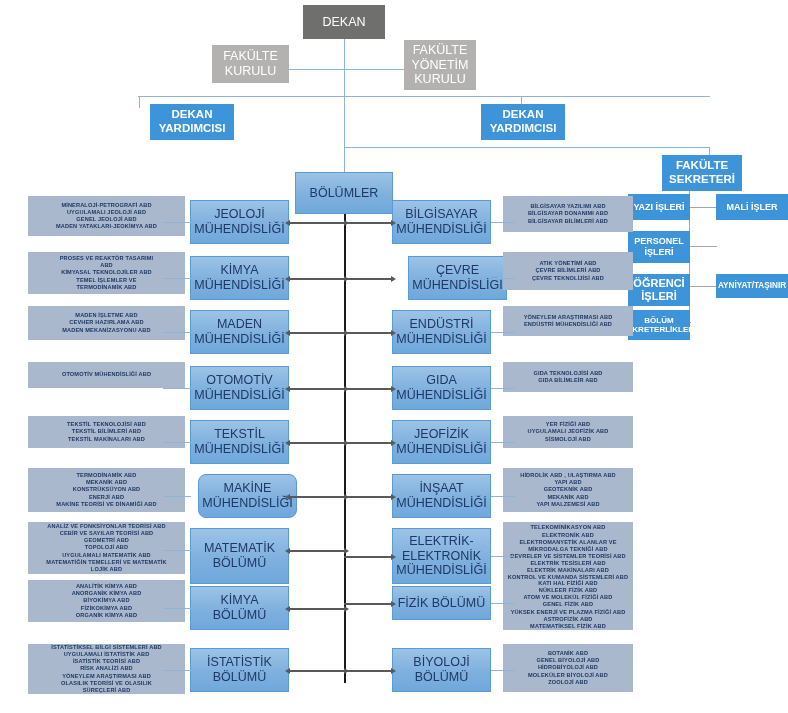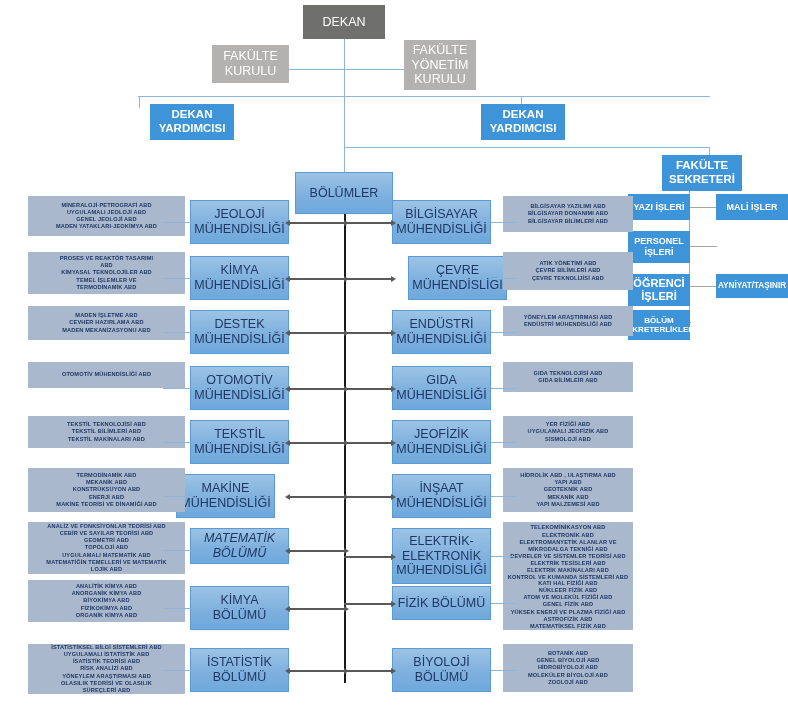--- a/index.html
+++ b/index.html
@@ -172,21 +172,21 @@
           <span class="nl">ABD</span>
           <span class="nl">KİMYASAL TEKNOLOJİLER ABD</span>
           <span class="nl">TEMEL İŞLEMLER VE</span>
           <span class="nl">TERMODİNAMİK ABD</span>
         </div>
       </div>
       <div class="ln ln-h" style="left:163px;top:278px;width:28px;"></div>
       <div class="arrow left" style="left:289px;top:278px;width:56px;"></div>
       <div class="box blue" style="left:190px;top:310px;width:99px;height:44px;">
         <div>
-          <span class="nl">DESTEK</span>
+          <span class="nl">MADEN</span>
           <span class="nl">MÜHENDİSLİĞİ</span>
         </div>
       </div>
       <div class="box abd" style="left:28px;top:306px;width:157px;height:34px;">
         <div>
           <span class="nl">MADEN  İŞLETME ABD</span>
           <span class="nl">CEVHER HAZIRLAMA ABD</span>
           <span class="nl">MADEN MEKANİZASYONU ABD</span>
         </div>
       </div>
@@ -213,38 +213,38 @@
       </div>
       <div class="box abd" style="left:28px;top:416px;width:157px;height:32px;">
         <div>
           <span class="nl">TEKSTİL TEKNOLOJİSİ ABD</span>
           <span class="nl">TEKSTİL BİLİMLERİ ABD</span>
           <span class="nl">TEKSTİL MAKİNALARI ABD</span>
         </div>
       </div>
       <div class="ln ln-h" style="left:163px;top:442px;width:28px;"></div>
       <div class="arrow left" style="left:289px;top:442px;width:56px;"></div>
-      <div class="box blue" style="left:176px;top:474px;width:99px;height:44px;">
+      <div class="box blue" style="left:198px;top:474px;width:99px;height:44px;border-radius:8px;">
         <div>
           <span class="nl">MAKİNE</span>
           <span class="nl">MÜHENDİSLİĞİ</span>
         </div>
       </div>
       <div class="box abd" style="left:28px;top:468px;width:157px;height:44px;">
         <div>
           <span class="nl">TERMODİNAMİK ABD</span>
           <span class="nl">MEKANİK ABD</span>
           <span class="nl">KONSTRÜKSÜYON ABD</span>
           <span class="nl">ENERJİ ABD</span>
           <span class="nl">MAKİNE TEORİSİ VE DİNAMİĞİ ABD</span>
         </div>
       </div>
       <div class="ln ln-h" style="left:163px;top:496px;width:28px;"></div>
       <div class="arrow left" style="left:289px;top:496px;width:56px;"></div>
-      <div class="box blue" style="left:190px;top:528px;width:99px;height:36px;font-style:italic;">
+      <div class="box blue" style="left:190px;top:528px;width:99px;height:56px;">
         <div>
           <span class="nl">MATEMATİK</span>
           <span class="nl">BÖLÜMÜ</span>
         </div>
       </div>
       <div class="box abd" style="left:28px;top:522px;width:157px;height:52px;">
         <div>
           <span class="nl">ANALİZ VE FONKSİYONLAR TEORİSİ ABD</span>
           <span class="nl">CEBİR VE SAYILAR TEORİSİ ABD</span>
           <span class="nl">GEOMETRİ ABD</span>

